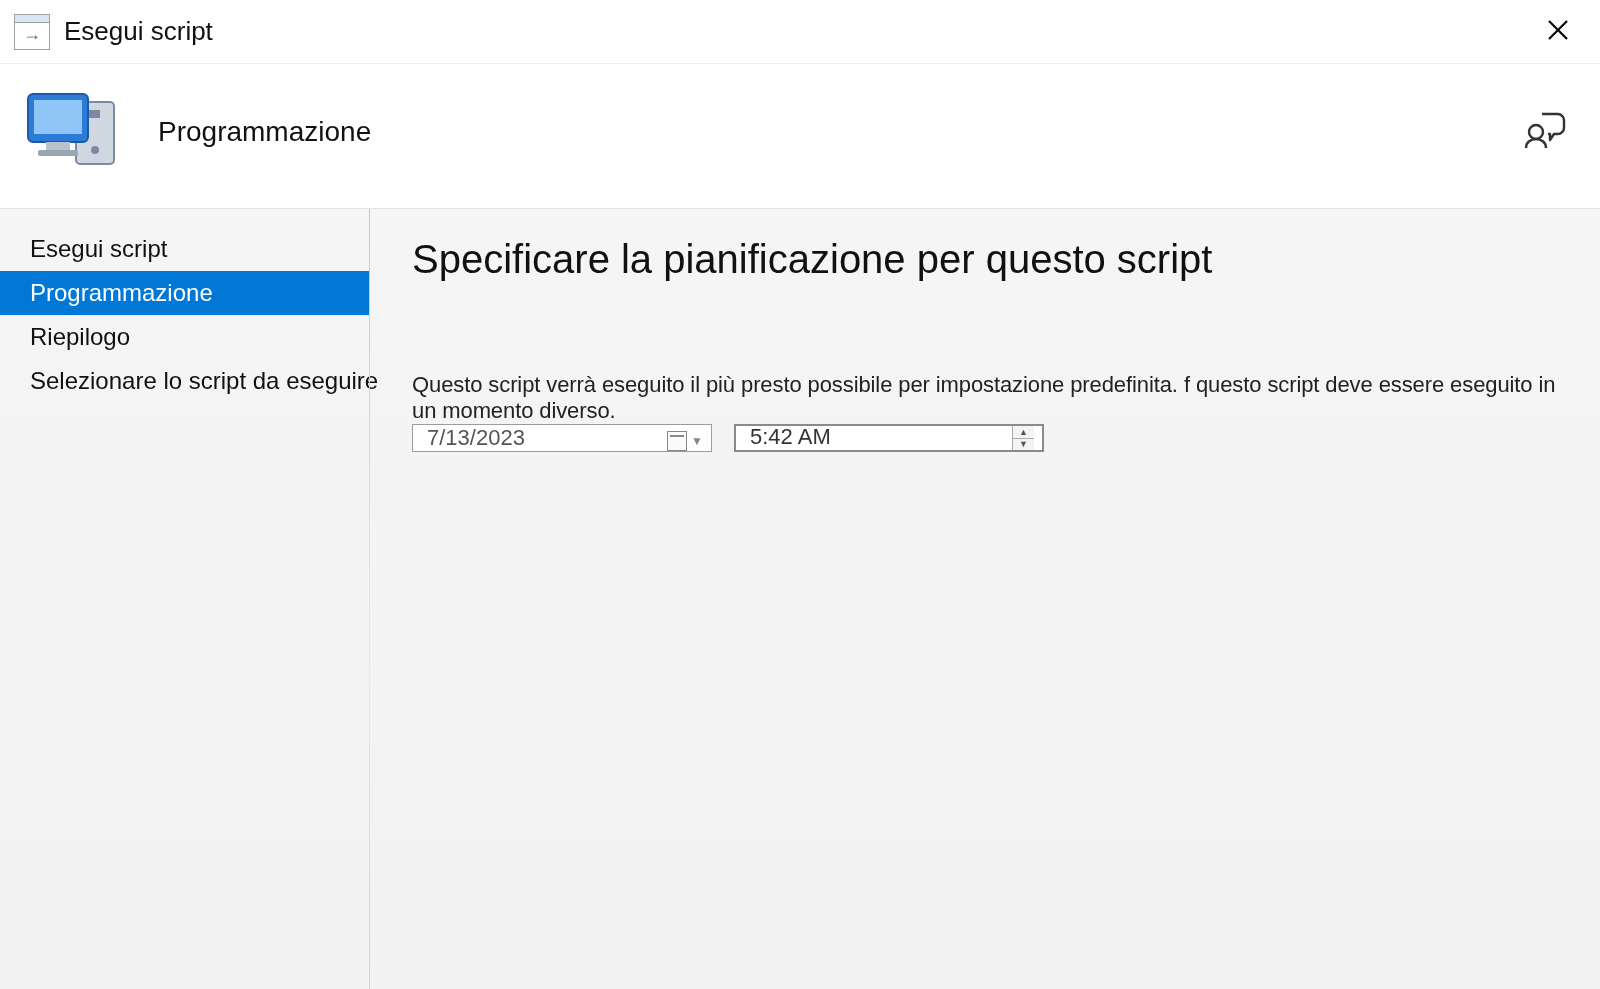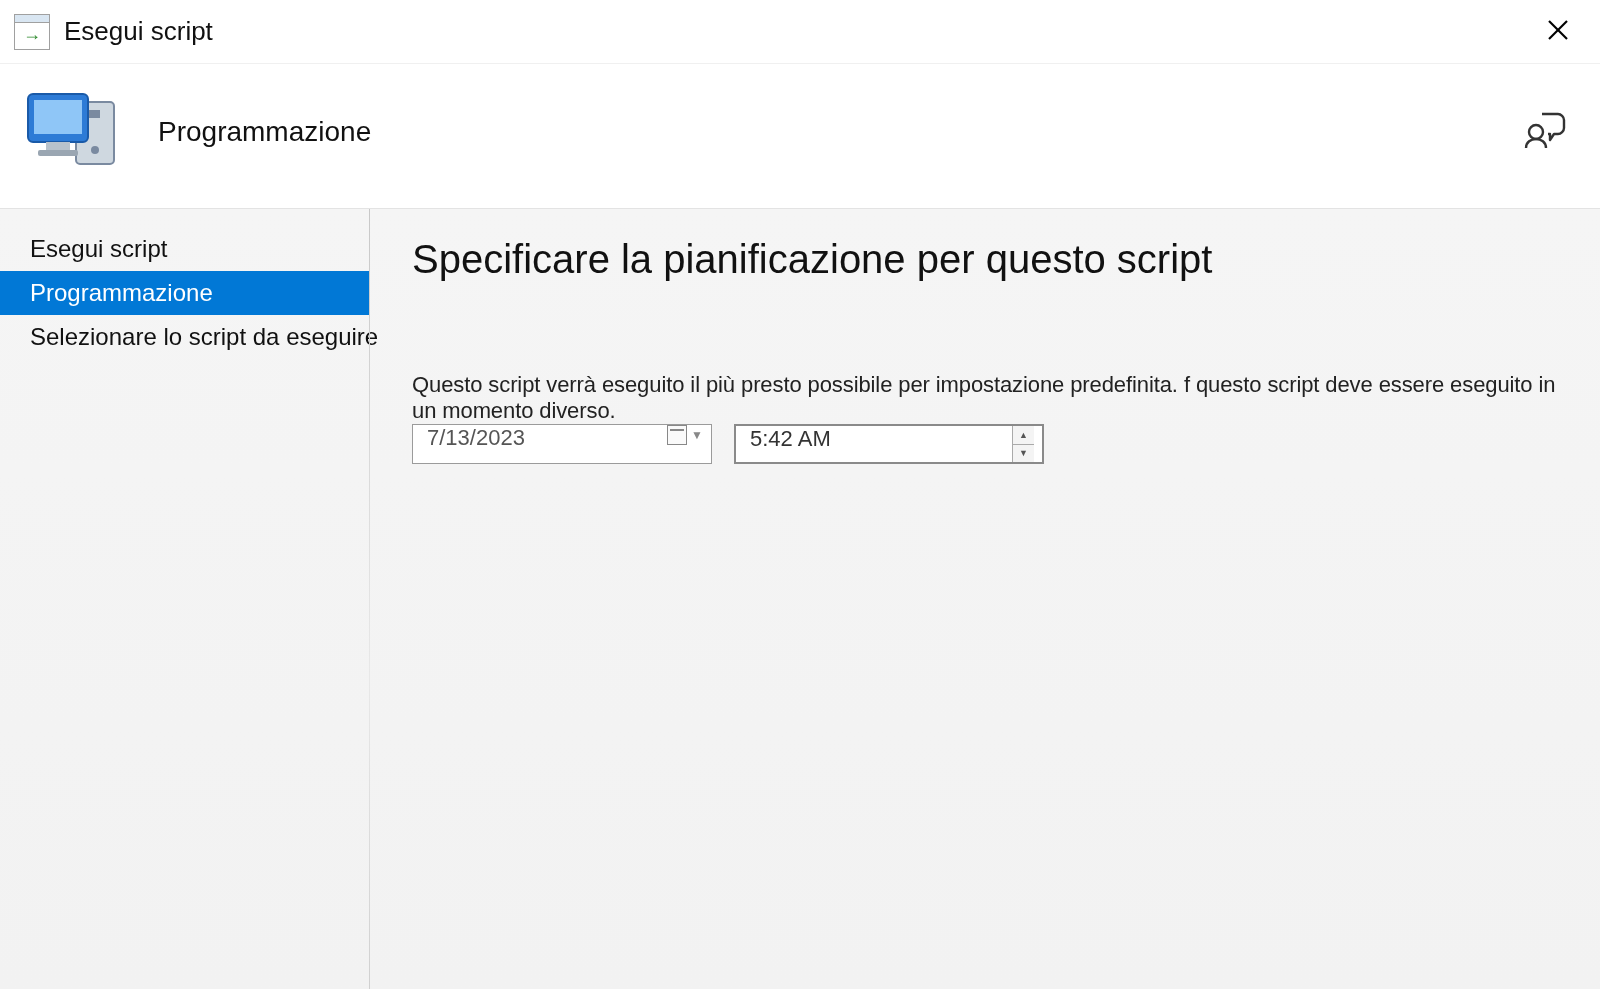--- a/index.html
+++ b/index.html
@@ -145,25 +145,25 @@
   }
   .check-label {
     font-size: 24px;
     color: #111;
   }
   .fields {
     display: flex;
     gap: 22px;
   }
   .field {
-    height: 40px;
+    height: 28px;
     border: 1px solid #9b9b9b;
     background: #fff;
     display: flex;
-    align-items: flex-start;
+    align-items: flex-end;
     padding: 0 8px 0 14px;
     font-size: 22px;
     color: #555;
     position: relative;
   }
   .field.date { width: 300px; }
   .field.time { width: 310px; border: 2px solid #8a8a8a; color: #333; gap: 12px; }
   .field .value { flex: 1; }
   .date-trigger {
     display: flex;
@@ -245,20 +245,23 @@
   </div>
 </div>
 
 <div class="body">
   <div class="sidebar">
     <div class="nav-item">
       <span>Esegui script</span>
     </div>
     <div class="nav-item selected">
       <span>Programmazione</span>
+    </div>
+    <div class="nav-item">
+      <span>Riepilogo</span>
     </div>
     <div class="nav-item">
       <span>Selezionare lo script da eseguire</span>
     </div>
   </div>
 
   <div class="content">
     <h1>Specificare la pianificazione per questo script</h1>
 
     <div class="desc-small">Questo script verrà eseguito il più presto possibile per impostazione predefinita. f questo script deve essere eseguito in un momento diverso.</div>

